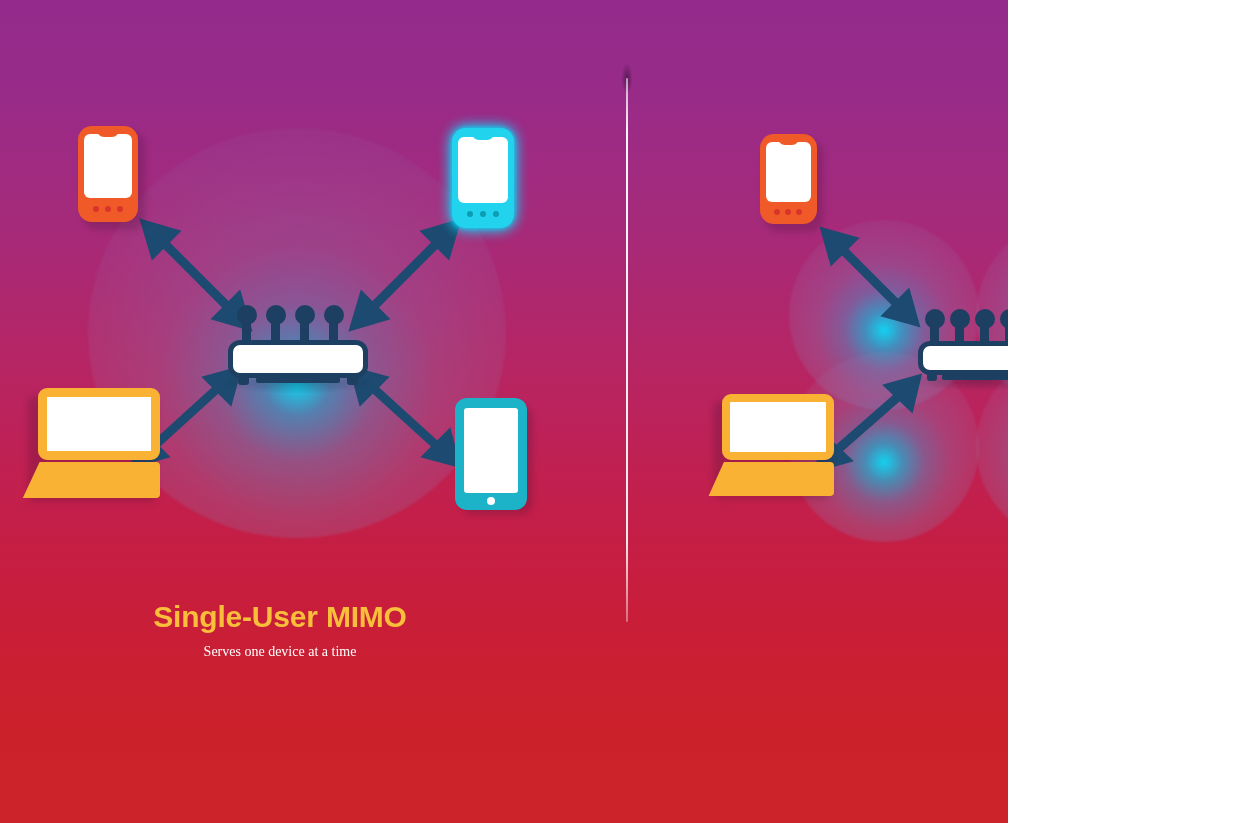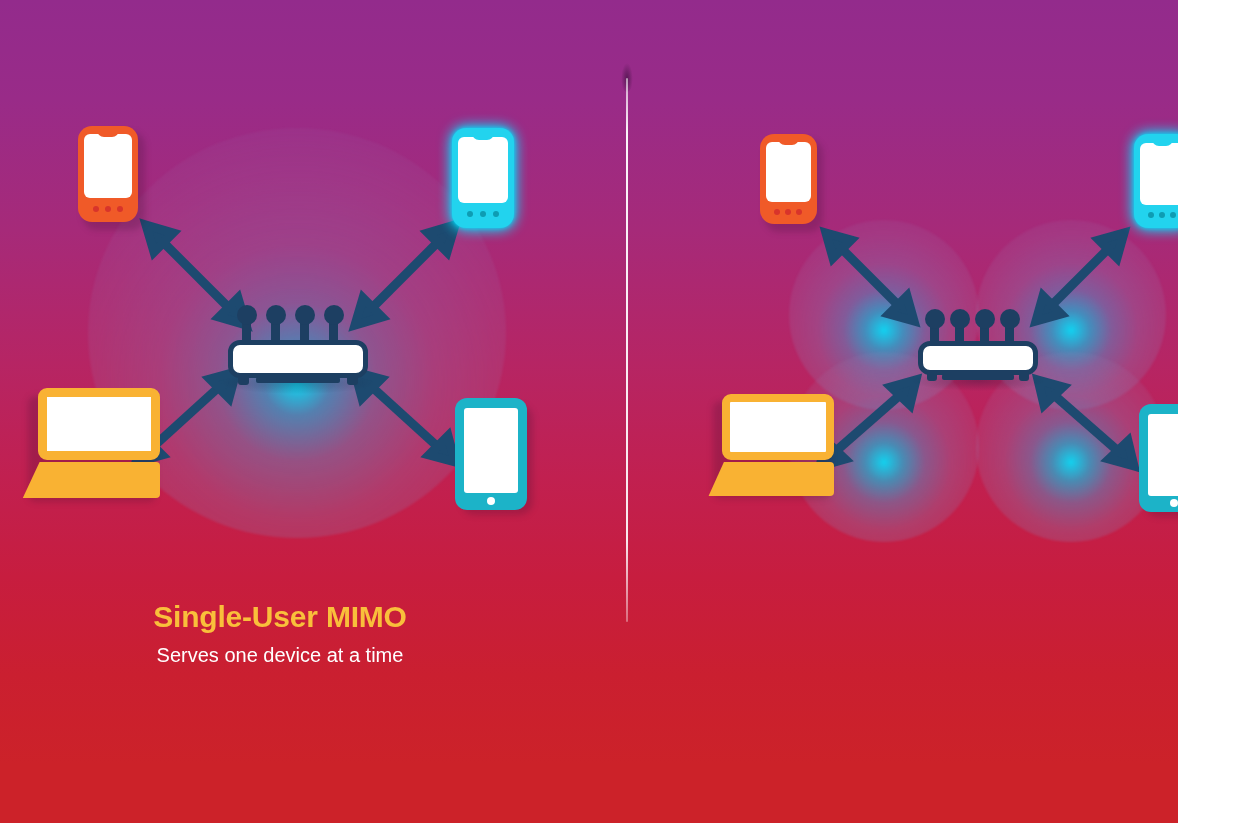--- a/index.html
+++ b/index.html
@@ -2,32 +2,31 @@
 <html><head>
 <meta charset="utf-8">
 <style>
   html,body{margin:0;padding:0;}
   body{
     width:1240px;height:823px;
     font-family:"Liberation Sans","DejaVu Sans",sans-serif;
     overflow:hidden;
   }
   #stage{
-    position:relative;width:1152px;height:823px;overflow:hidden;
+    position:relative;width:1008px;height:823px;overflow:hidden;
     background:linear-gradient(180deg,
        #932b8c 0%,
        #992b88 12%,
        #a62a79 28%,
        #b62564 44%,
        #c12050 58%,
        #c71d3f 70%,
        #ca1f30 82%,
        #cc2229 93%,
        #cc2229 100%);
-    padding-left:26px;
   }
 
   
   .divider{
     position:absolute;left:626px;top:78px;width:2px;height:544px;
     background:linear-gradient(180deg,rgba(255,255,255,.55),rgba(255,255,255,.95) 10%,rgba(255,255,255,.9) 85%,rgba(255,255,255,.35));
     border-radius:2px;
   }
   .divider-cap{
     position:absolute;left:619px;top:48px;width:16px;height:44px;
@@ -104,22 +103,23 @@
 
   .glow-cyan{filter:drop-shadow(0 0 7px rgba(0,225,255,.85)) drop-shadow(0 0 2px rgba(0,225,255,.9));}
 
   
   .caption{position:absolute;text-align:center;}
   .caption .title{
     font-size:30px;font-weight:bold;letter-spacing:-.2px;line-height:1.1;
     white-space:nowrap;
   }
   .caption .sub{
-    font-size:20px;font-weight:400;line-height:1.15;margin-top:11px;
+    font-size:14px;font-weight:400;line-height:1.15;margin-top:11px;
     white-space:nowrap;
+    font-family:Liberation Serif, serif;
   }
 </style>
 </head>
 <body>
 
 <div id="stage">
 
   <div>
 
     <div class="beam big" style="left:88px;top:128px;width:418px;height:410px;"></div>

